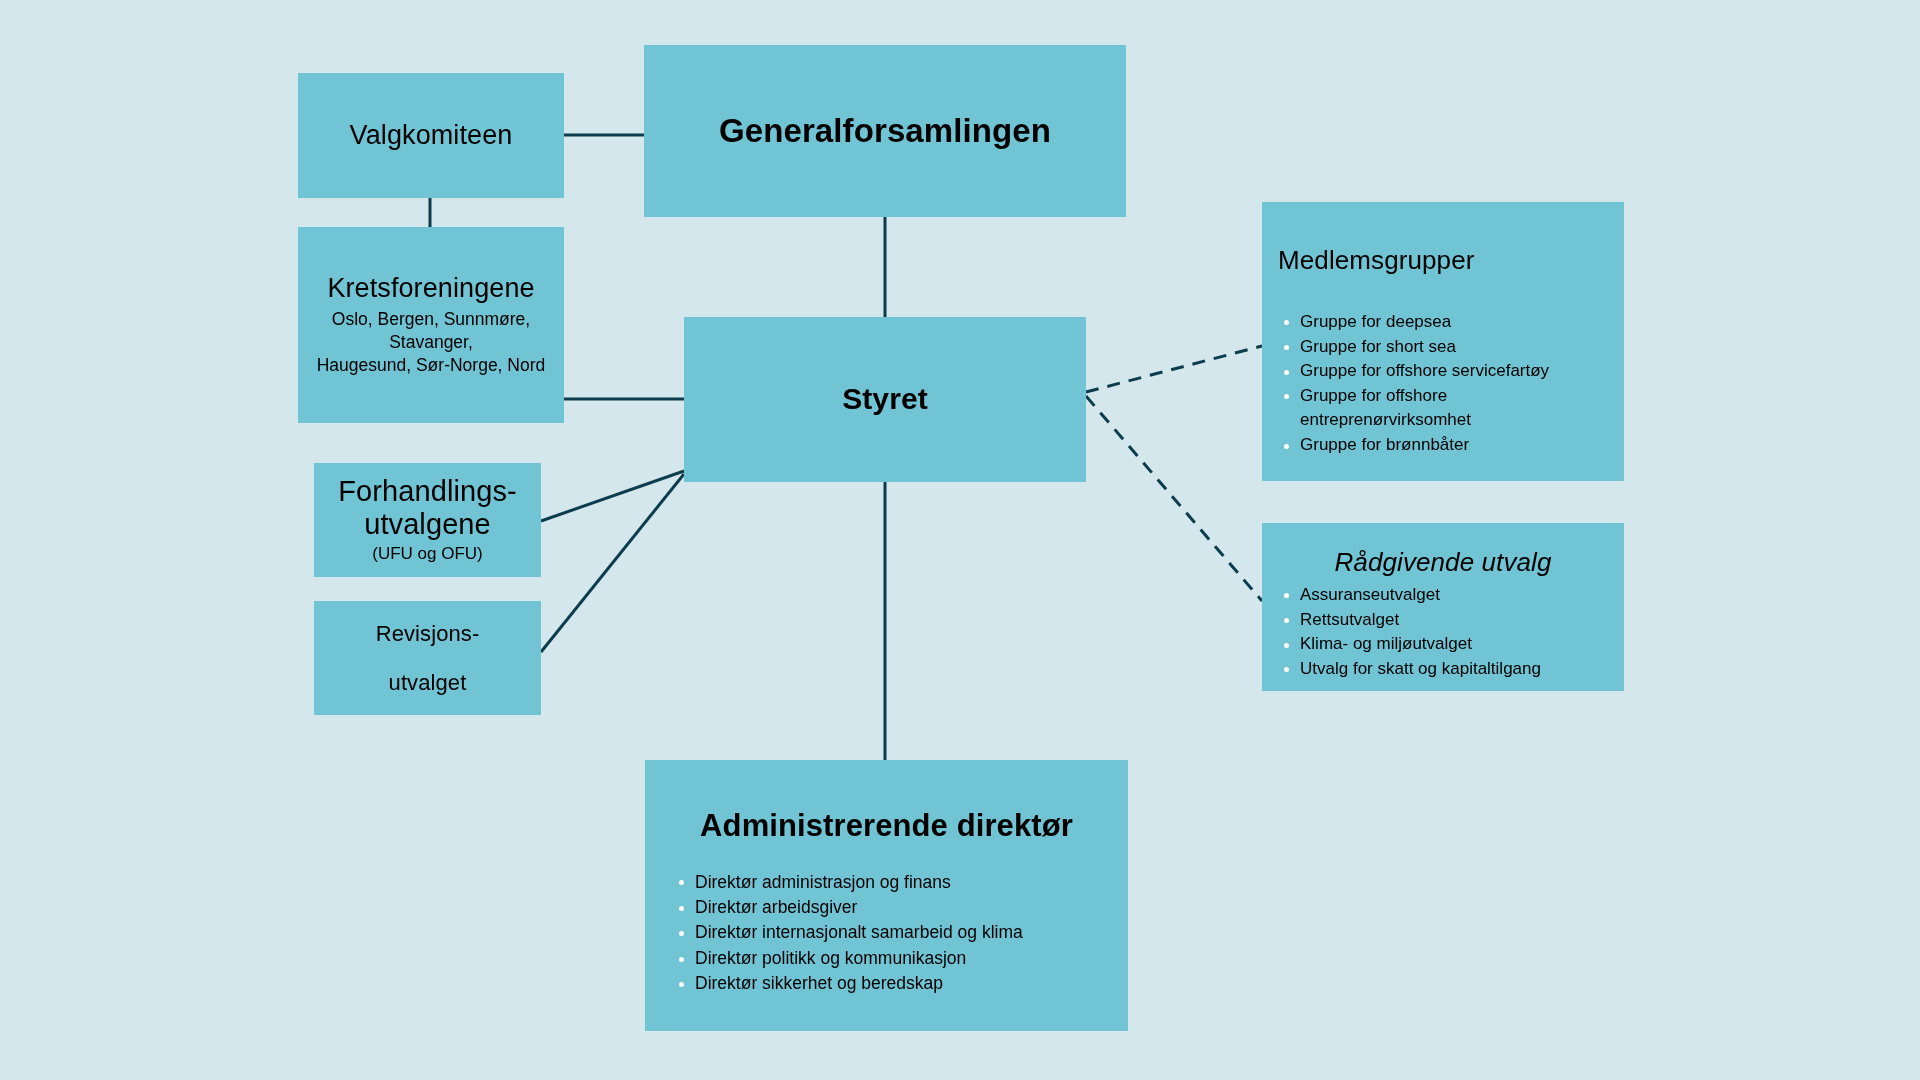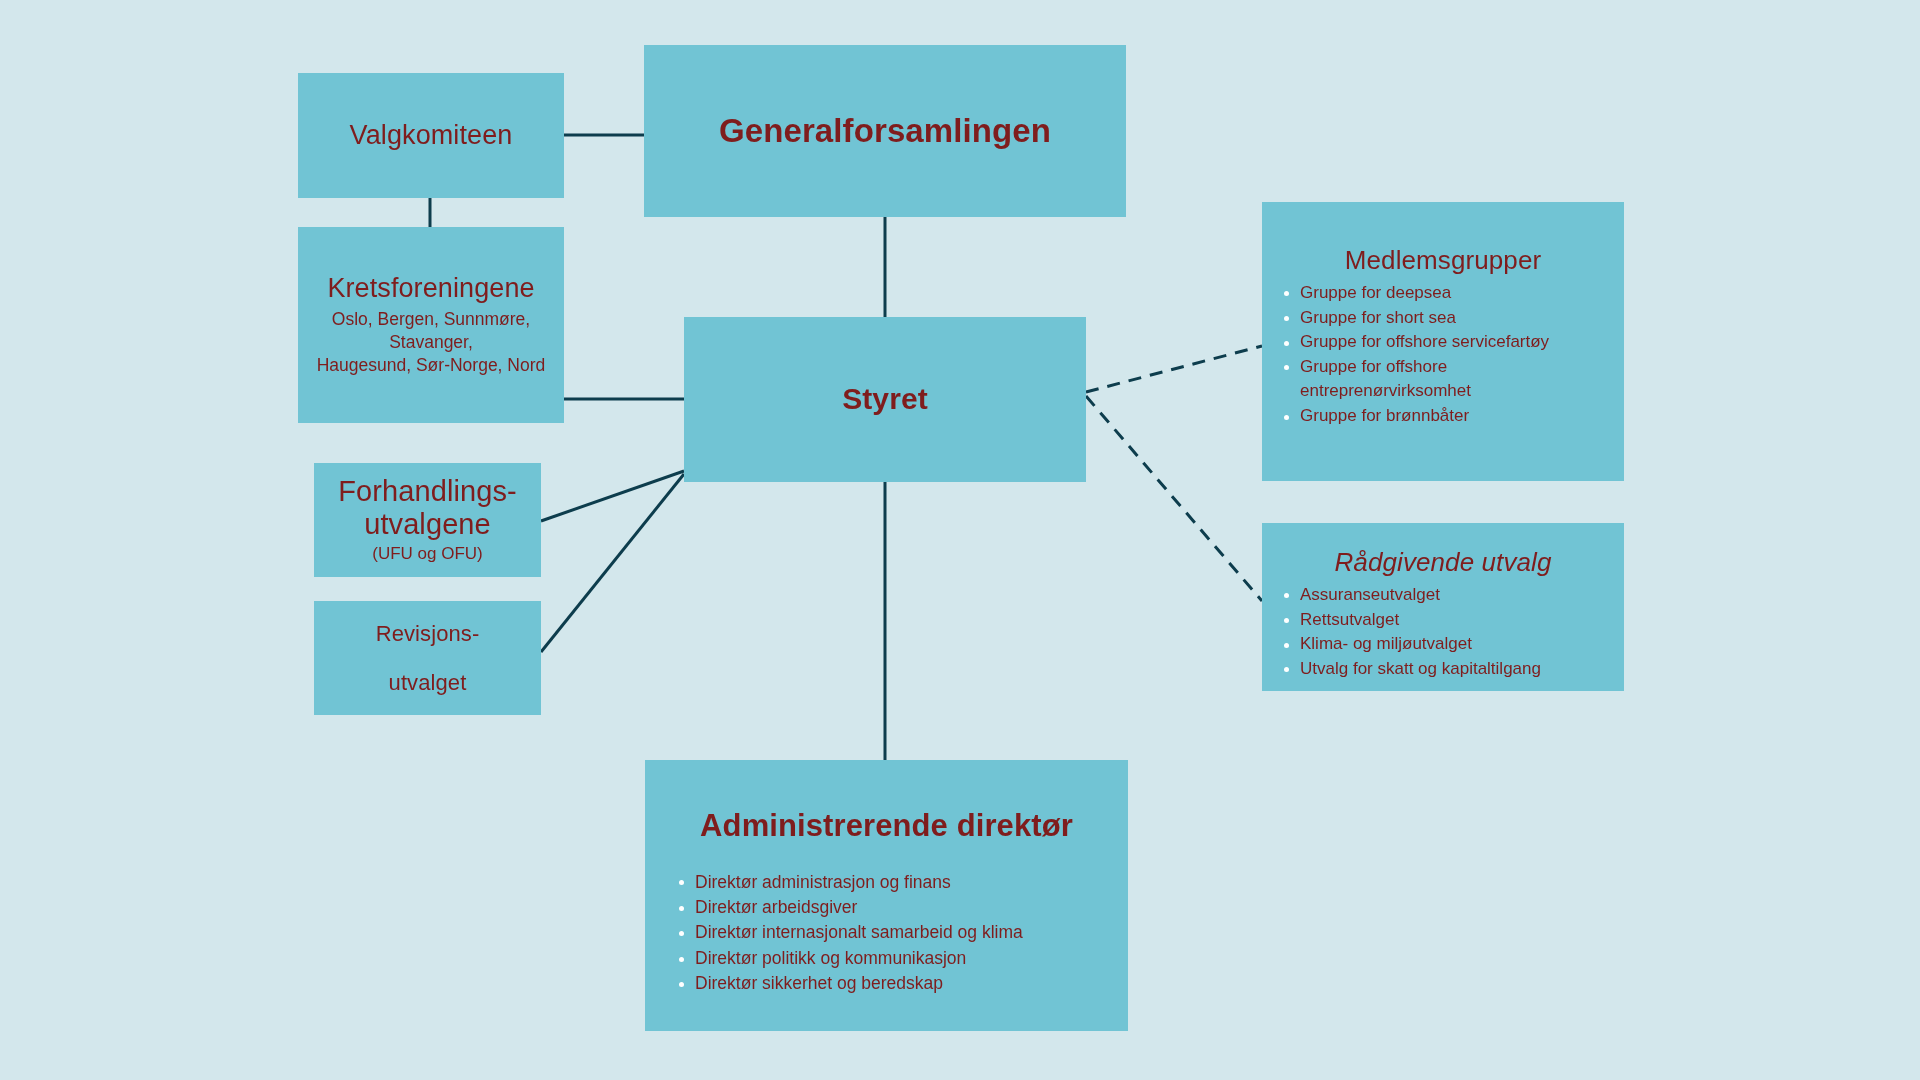--- a/index.html
+++ b/index.html
@@ -27,21 +27,21 @@
     left: 0;
     top: 0;
     width: 1920px;
     height: 1080px;
     z-index: 1;
     pointer-events: none;
   }
   .node {
     position: absolute;
     background: #71c4d4;
-    color: #7f1d1d;
+    color: #000000;
     box-sizing: border-box;
     z-index: 2;
     display: flex;
     flex-direction: column;
     overflow: hidden;
   }
   .node.center {
     align-items: center;
     justify-content: center;
     text-align: center;
@@ -115,21 +115,22 @@
 
   #node-revisjonsutvalget {
     left: 314px; top: 601px; width: 227px; height: 114px;
     justify-content: center; align-items: center; gap: 24px;
   }
   #node-revisjonsutvalget .node-title { font-size: 22px; }
 
   #node-medlemsgrupper {
     left: 1262px; top: 202px; width: 362px; height: 279px;
     padding: 44px 16px 0 16px;
-    align-items: center;
+    align-items: flex-start;
+    gap: 29px;
   }
   #node-medlemsgrupper .node-title { font-size: 26px; text-align: center; margin-bottom: 5px; }
   #node-medlemsgrupper .node-list { font-size: 17px; }
 
   #node-radgivende-utvalg {
     left: 1262px; top: 523px; width: 362px; height: 168px;
     padding: 25px 16px 0 16px;
     align-items: stretch;
   }
   #node-radgivende-utvalg .node-title { font-size: 26px; text-align: center; margin-bottom: 5px; font-style: italic; }

